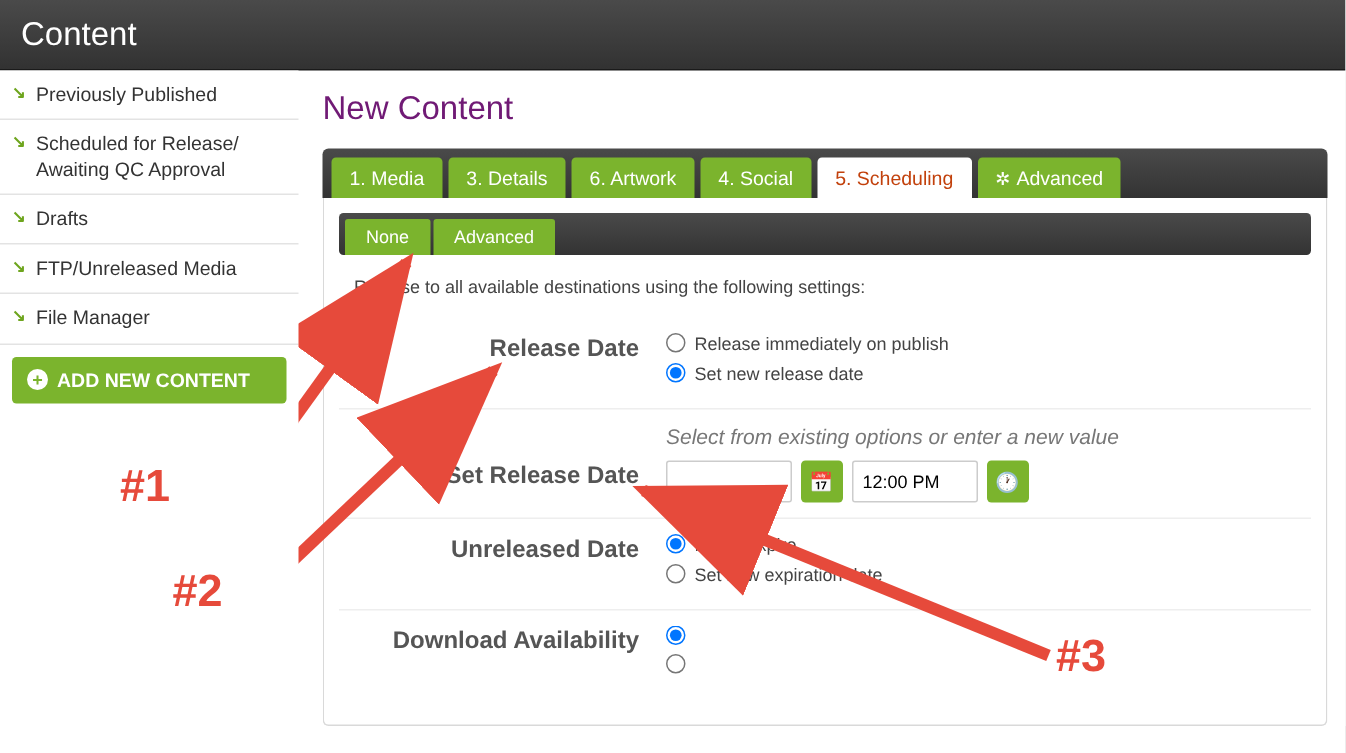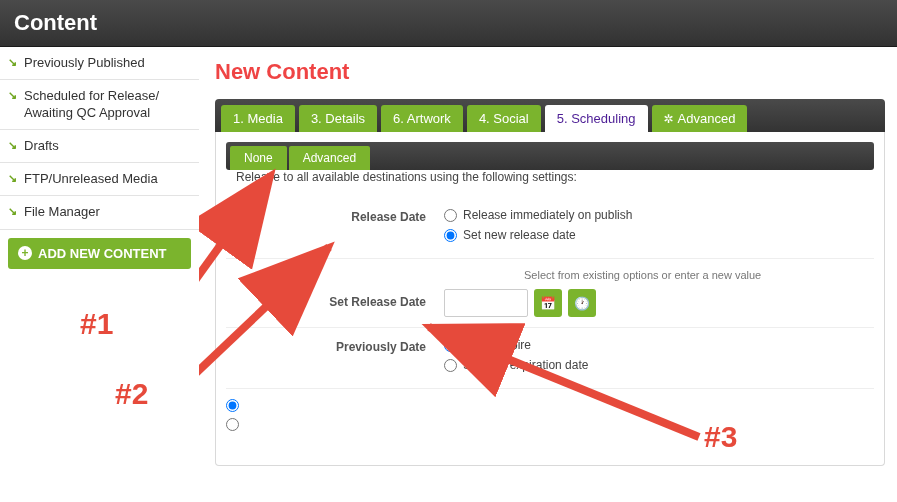--- a/index.html
+++ b/index.html
@@ -1,40 +1,40 @@
 <!DOCTYPE html>
 <html><head>
 <meta charset="utf-8">
 <style>
   html,body{margin:0;padding:0;font-family:"Segoe UI",Arial,sans-serif;background:#fff;color:#333;width:897px}
-  .topbar{background:linear-gradient(#4a4a4a,#323232);color:#fff;font-size:22px;font-weight:700;padding:10px 14px;border-bottom:1px solid #1a1a1a}
+  .topbar{background:linear-gradient(#4a4a4a,#323232);color:#fff;font-size:22px;font-weight:400;padding:10px 14px;border-bottom:1px solid #1a1a1a}
   .layout{display:flex;align-items:flex-start}
   .sidebar{width:199px;flex:0 0 199px;background:#fff}
   .side-list{list-style:none;margin:0;padding:0}
   .side-list li{border-bottom:1px solid #e3e3e3;padding:8px 10px 8px 24px;font-size:13px;position:relative;color:#333;line-height:1.25;cursor:pointer}
   .side-list li .arr{position:absolute;left:8px;top:9px;color:#6ea51e;font-size:11px;font-weight:700}
   .add-btn{margin:8px 8px 0 8px;background:#7bb42d;color:#fff;border-radius:3px;font-size:13px;font-weight:600;padding:8px 10px;display:flex;align-items:center;gap:6px;cursor:pointer}
   .add-btn .plus{display:inline-block;width:14px;height:14px;border-radius:50%;background:#fff;color:#7bb42d;line-height:14px;text-align:center;font-size:12px;font-weight:700}
   .main{flex:1;padding:10px 12px 0 16px;position:relative}
-  h2.page-title{margin:2px 0 14px 0;font-size:22px;font-weight:700;color:#ef4444}
+  h2.page-title{margin:2px 0 14px 0;font-size:22px;font-weight:400;color:#701a75}
   .tab-wrap{background:linear-gradient(#4a4a4a,#333);border-radius:4px 4px 0 0;padding:6px 6px 0 6px;display:flex;gap:4px}
   .tab{background:#7bb42d;color:#fff;font-size:13px;padding:6px 12px;border-radius:3px 3px 0 0;cursor:pointer;display:flex;align-items:center;gap:4px}
-  .tab.active{background:#fff;color:#4c1d95}
+  .tab.active{background:#fff;color:#c2410c}
   .gear{font-size:12px}
   .panel{border:1px solid #d9d9d9;border-top:0;border-radius:0 0 4px 4px;padding:10px 10px 18px 10px}
-  .subtab-bar{background:linear-gradient(#4a4a4a,#333);border-radius:3px;padding:4px 4px 0 4px;display:flex;gap:2px;}
+  .subtab-bar{background:linear-gradient(#4a4a4a,#333);border-radius:3px;padding:4px 4px 0 4px;display:flex;gap:2px;margin-bottom:14px}
   .subtab{background:#7bb42d;color:#fff;font-size:12px;padding:5px 14px;border-radius:2px 2px 0 0;cursor:pointer}
   .intro{font-size:12px;color:#444;margin:0 0 14px 10px}
   .form-row{display:flex;padding:10px 0;border-bottom:1px solid #eee}
   .form-row:last-child{border-bottom:0}
-  .form-label{flex:0 0 200px;text-align:right;font-size:12px;color:#555;font-weight:700;padding-right:18px;padding-top:2px}
+  .form-label{flex:0 0 200px;text-align:right;font-size:16px;color:#555;font-weight:700;padding-right:18px;padding-top:2px}
   .form-control{flex:1;font-size:12px;color:#444}
-  .radio-line{display:flex;align-items:center;gap:6px;margin-bottom:6px}
+  .radio-line{display:flex;align-items:flex-start;gap:6px;margin-bottom:6px}
   .radio-line input{margin:0}
-  .hint{color:#777;font-size:11px;margin-bottom:8px;margin-left:80px}
+  .hint{font-style:italic;color:#777;font-size:14px;margin-bottom:8px;}
   .date-inline{display:flex;align-items:center;gap:6px}
   .txt{border:1px solid #ccc;border-radius:2px;height:26px;padding:0 6px;font-size:12px;width:70px}
   .cal-btn,.clk-btn{background:#7bb42d;color:#fff;border-radius:3px;width:28px;height:28px;display:flex;align-items:center;justify-content:center;cursor:pointer;font-size:13px}
   
   .anno{position:absolute;left:0;top:0;pointer-events:none}
   .anno text{font-family:Arial,sans-serif;font-weight:700;fill:#e64a3b;font-size:30px}
 </style>
 </head>
 <body>
 
@@ -106,42 +106,44 @@
 
       <div class="form-row">
         <div class="form-label" style="padding-top:26px">Set Release Date</div>
         <div class="form-control">
           <div class="hint">Select from existing options or enter a new value</div>
           <div class="date-inline">
             <input class="txt" value="" style="">
             <div class="cal-btn">
                 <span>📅</span>
               </div>
+            <input class="txt" value="12:00 PM" style="">
             <div class="clk-btn">
                 <span>🕐</span>
               </div>
           </div>
         </div>
       </div>
 
       <div class="form-row">
-        <div class="form-label">Previously Date</div>
+        <div class="form-label">Unreleased Date</div>
         <div class="form-control">
           <label class="radio-line">
               <input type="radio" name="ex" checked="" style="">
               <span>Never expire</span>
             </label>
           <label class="radio-line">
               <input type="radio" name="ex" style="">
               <span>Set new expiration date</span>
             </label>
         </div>
       </div>
 
       <div class="form-row">
+        <div class="form-label">Download Availability</div>
         <div class="form-control">
           <label class="radio-line">
               <input type="radio" name="dl" checked="" style="">
             </label>
           <label class="radio-line">
               <input type="radio" name="dl" style="">
             </label>
         </div>
       </div>
     </div>

